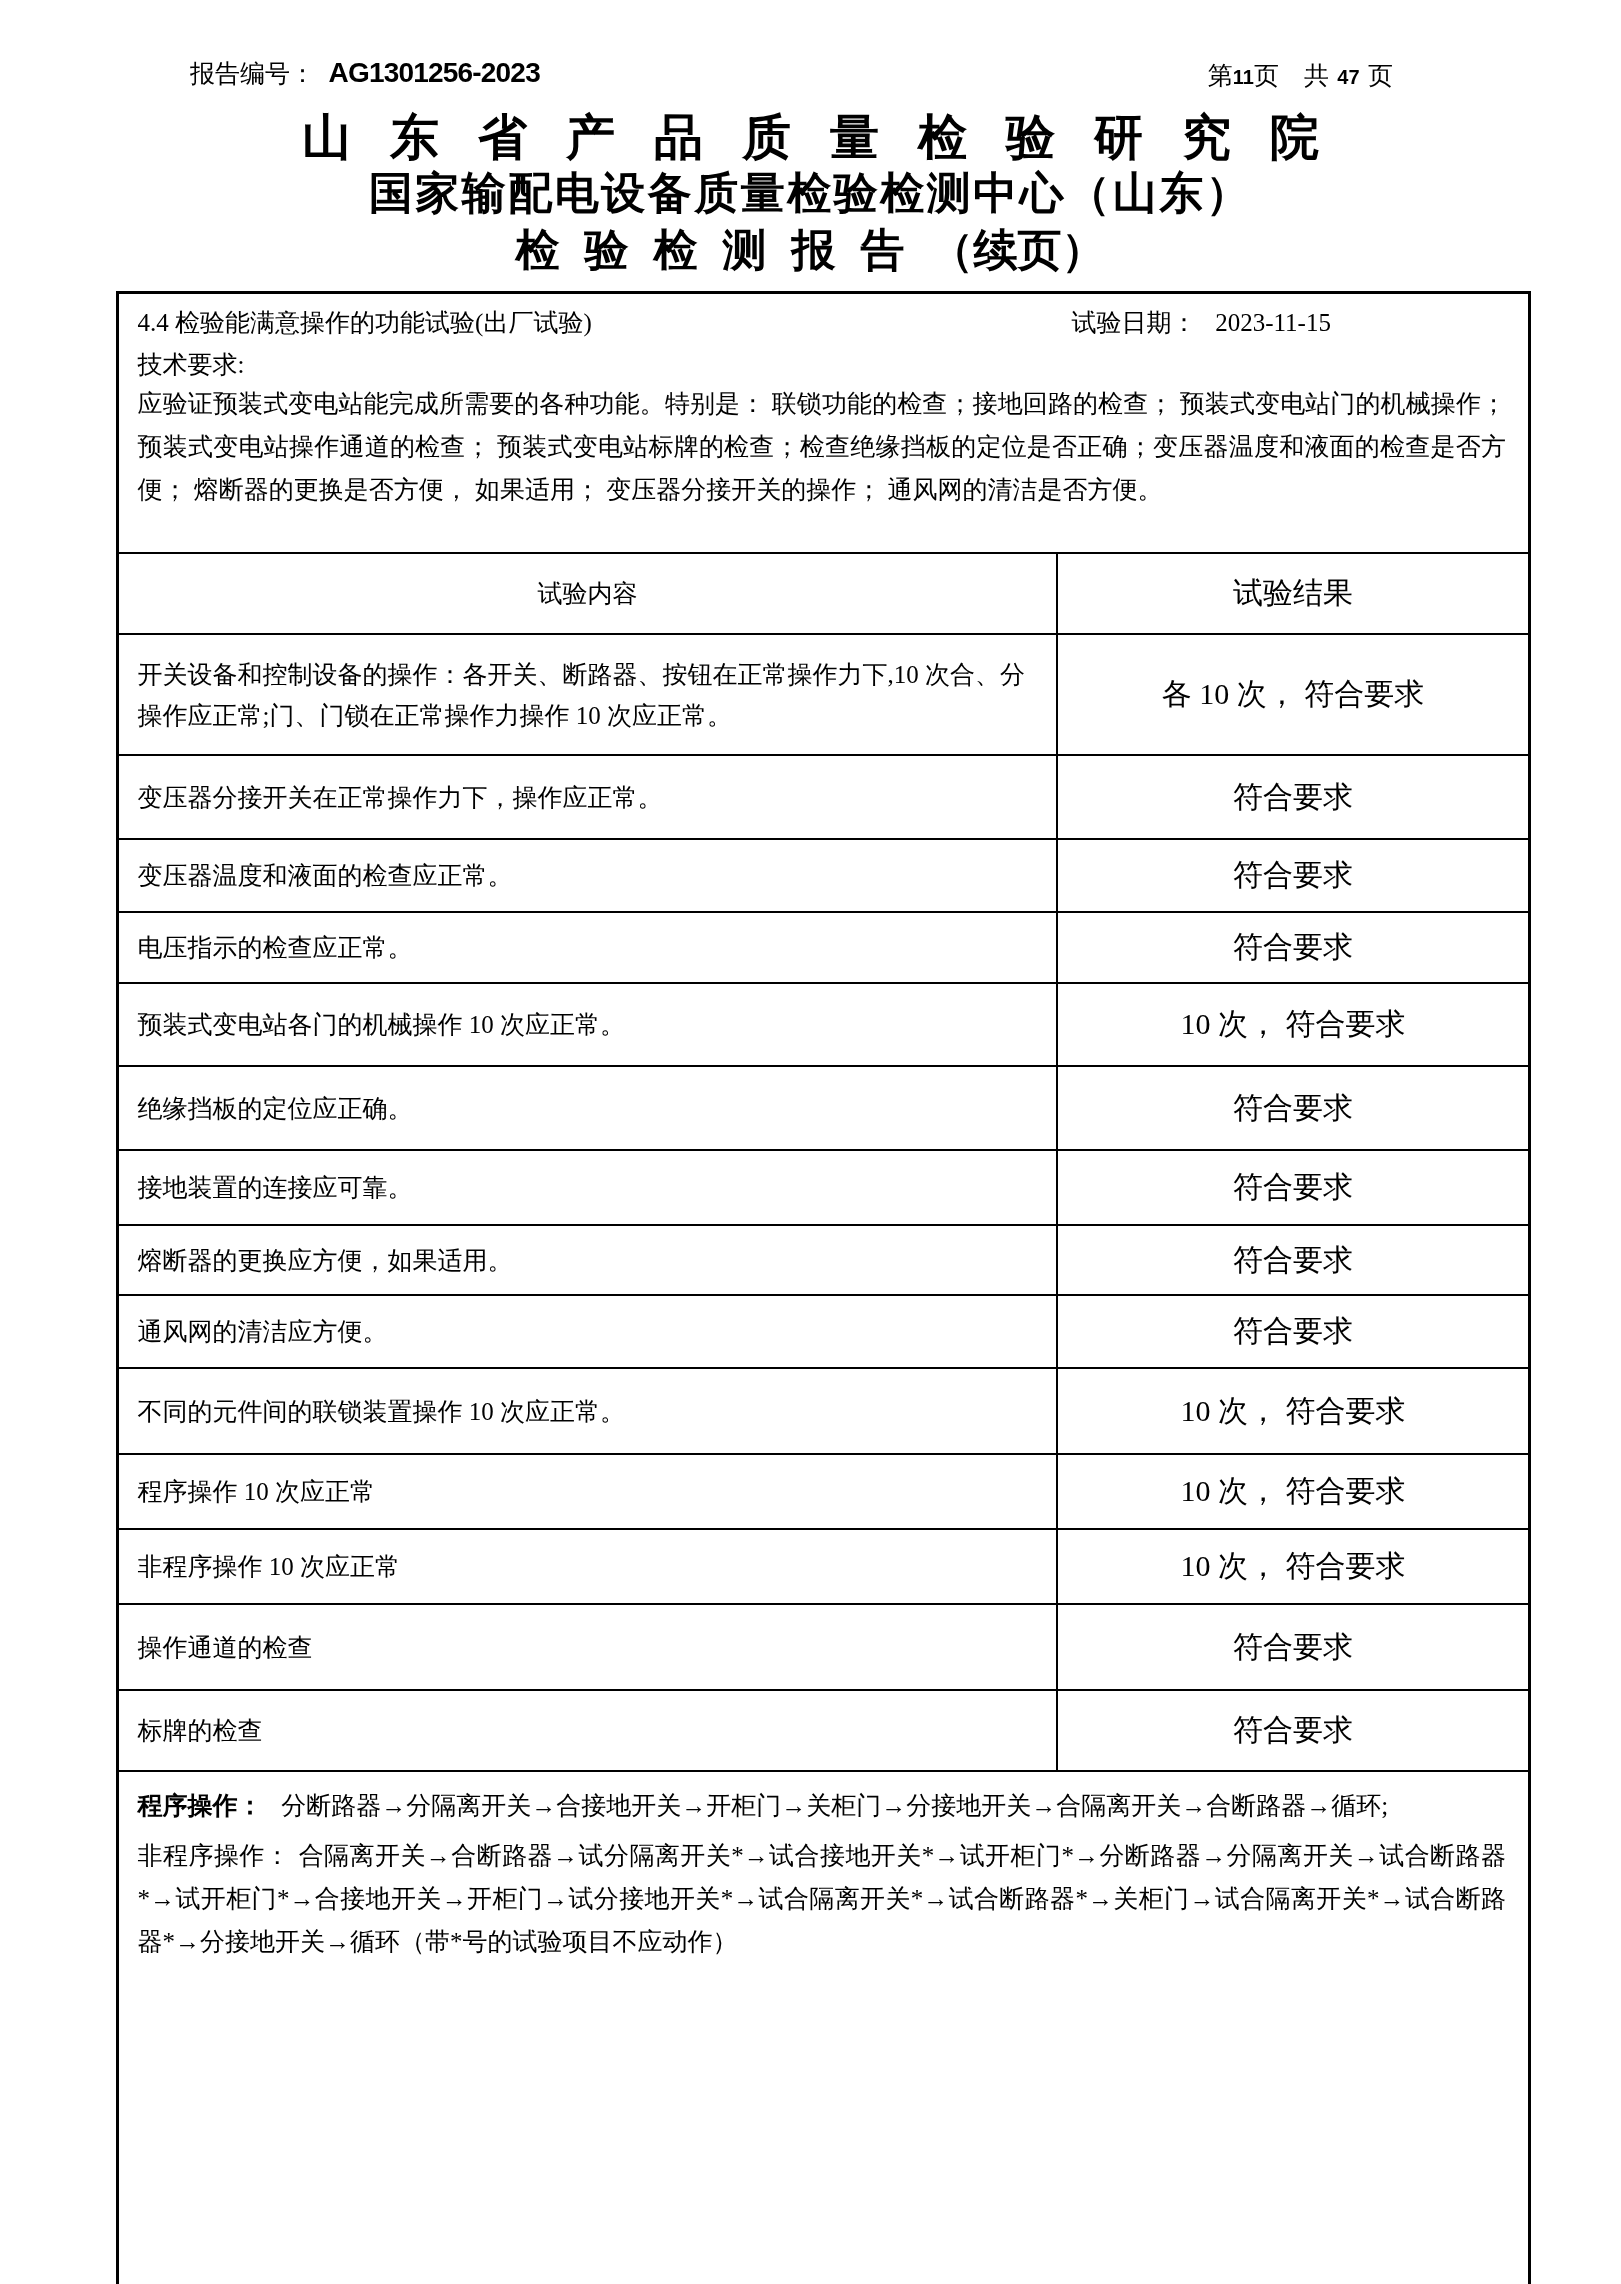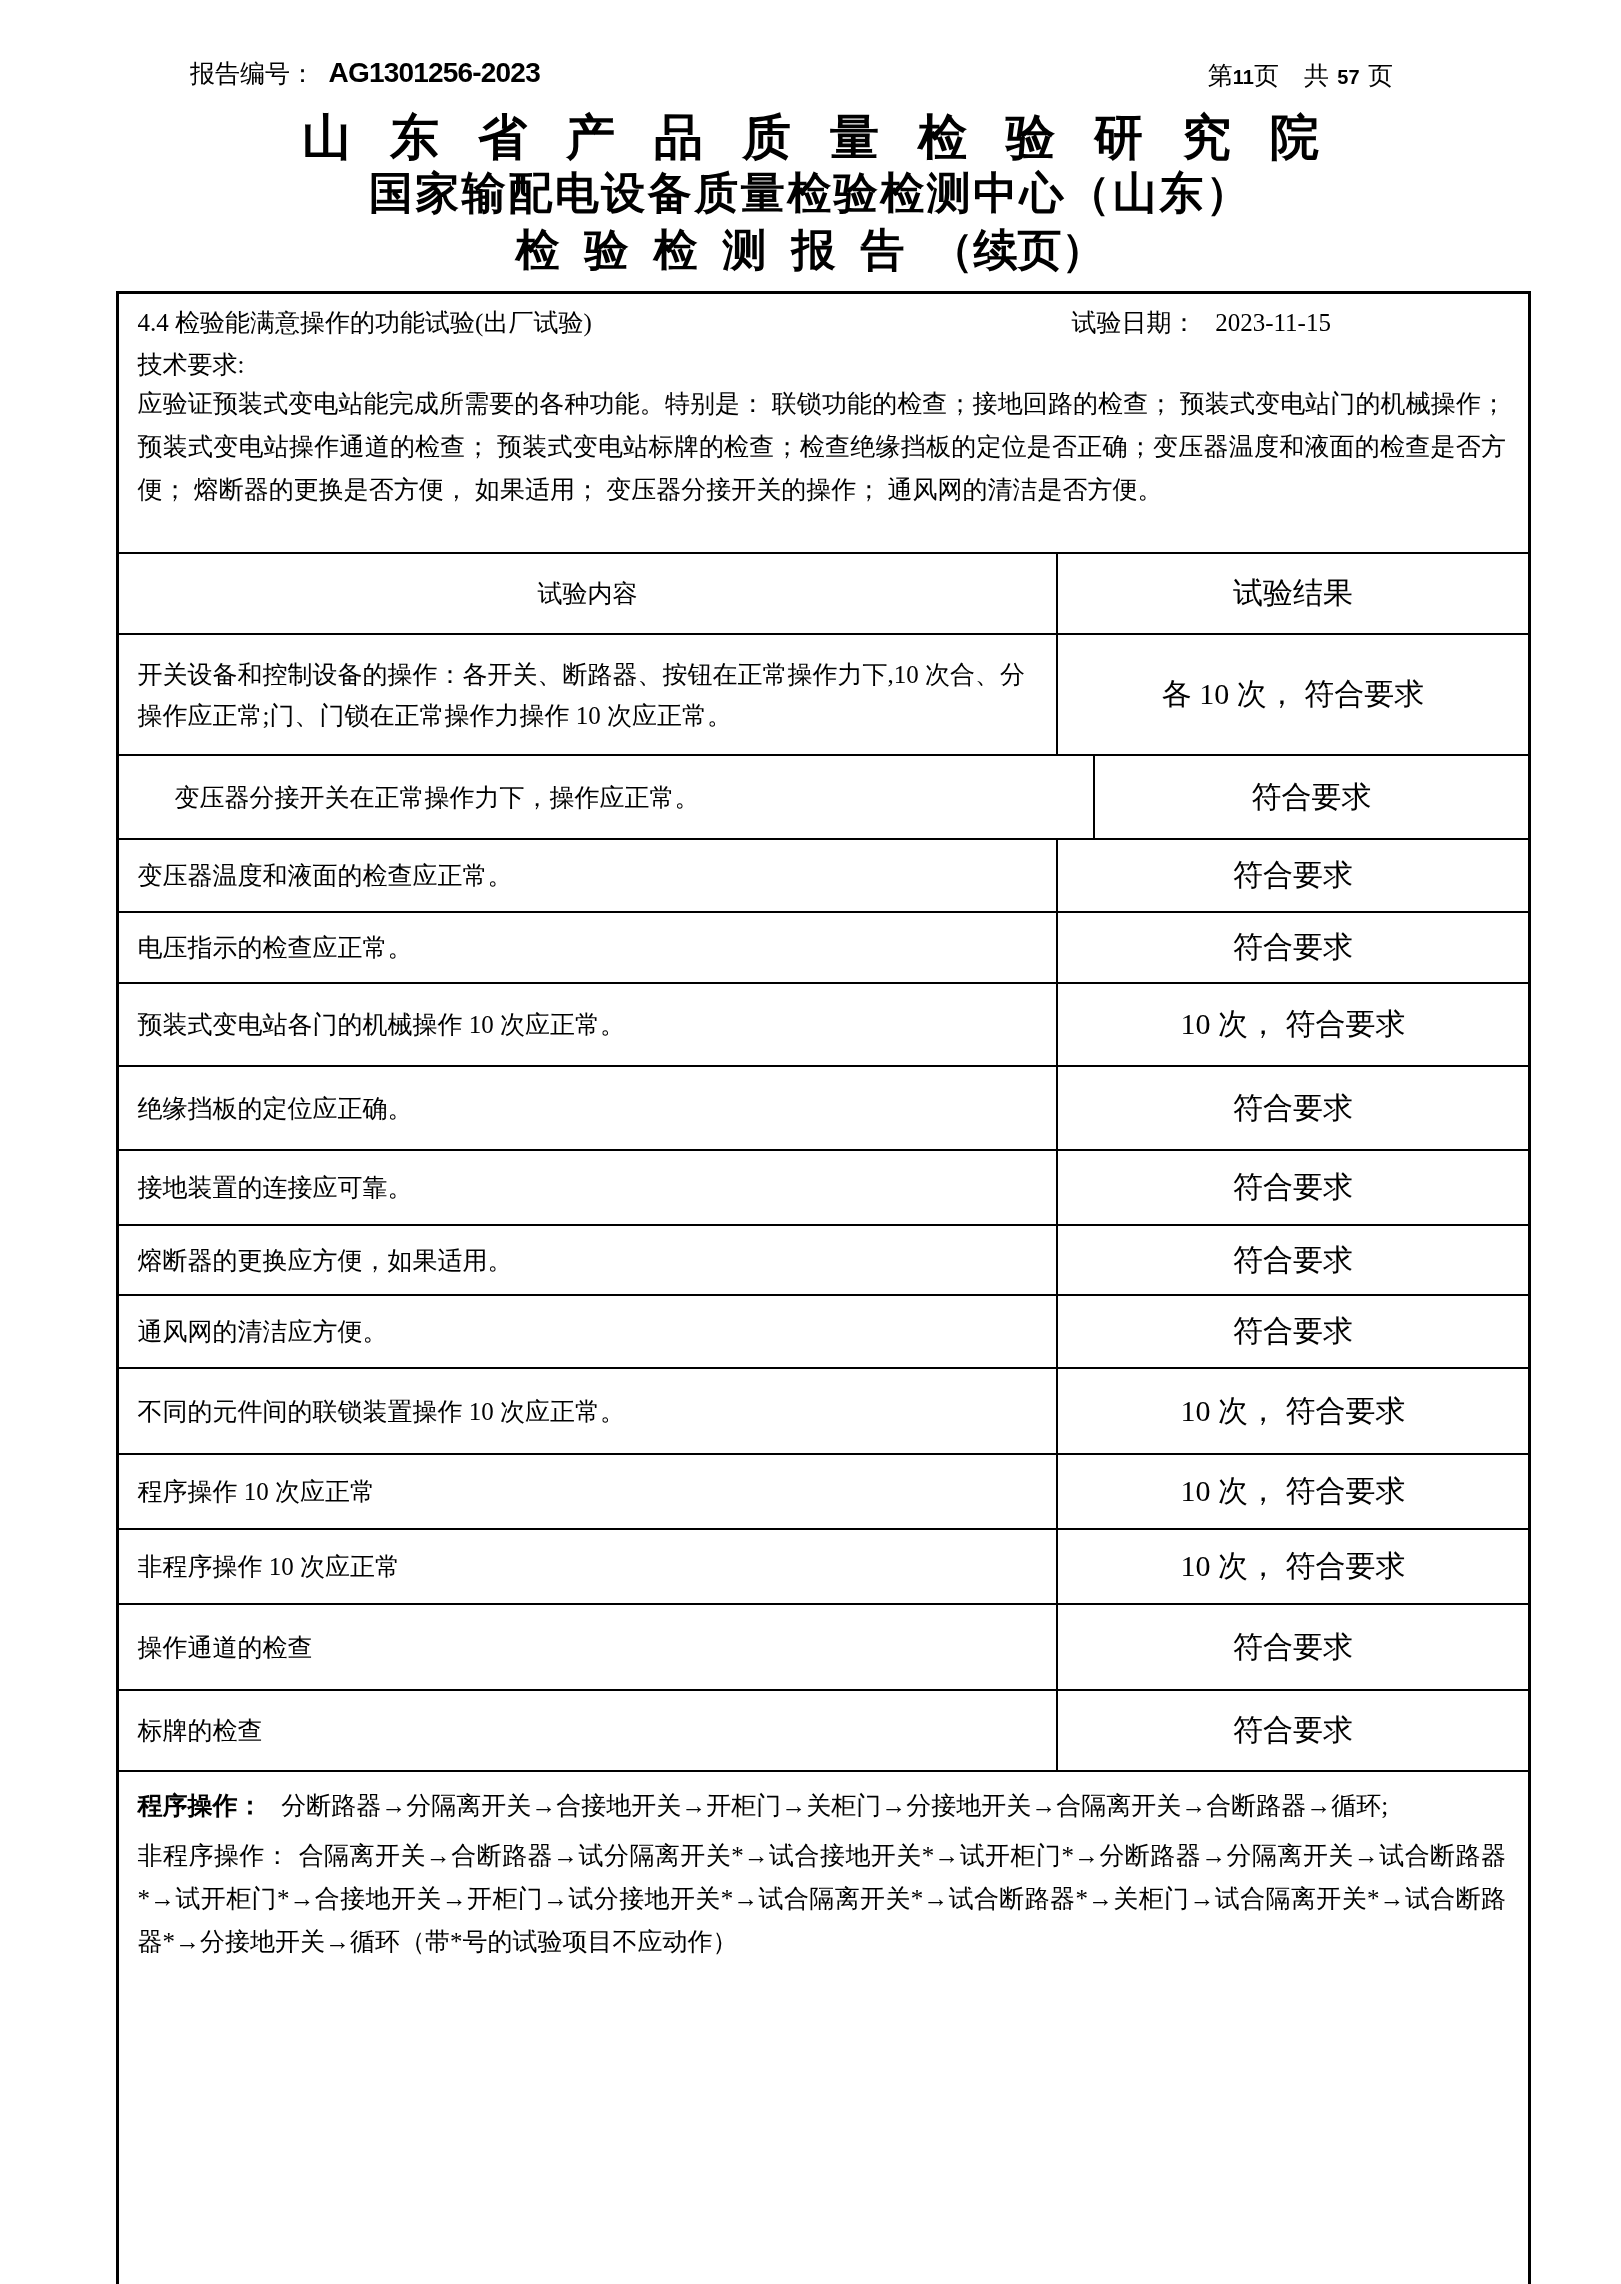--- a/index.html
+++ b/index.html
@@ -62,21 +62,21 @@
   .p-label-wide { margin-right:18.6px;font-weight:bold; }
   .p-label { margin-right:8.4px; }
 </style>
 </head>
 <body>
 
 <div class="meta-left">
   <span>报告编号：</span><span class="report-no-value">AG1301256-2023</span>
 </div>
 <div class="meta-right">
-  <span>第</span><span class="num">11</span><span>页</span><span class="gap"></span><span>共</span><span class="sp"></span><span class="num">57</span><span class="sp"></span><span>页</span>
+  <span>第</span><span class="num">11</span><span>页</span><span class="gap"></span><span>共</span><span class="sp"></span><span class="num">47</span><span class="sp"></span><span>页</span>
 </div>
 
 <div class="title-line title-1">山东省产品质量检验研究院</div>
 <div class="title-line title-2">国家输配电设备质量检验检测中心（山东）</div>
 <div class="title-line title-3">
   <span class="spaced">检验检测报告</span><span>（续页）</span>
 </div>
 
 <div class="doc-box">
 
@@ -94,21 +94,21 @@
   <div>
     <div class="trow thead-row">
       <div class="cell-1">试验内容</div>
       <div class="cell-2">试验结果</div>
     </div>
     <div id="rows-host">
         <div class="trow" style="min-height: 121px;">
           <div class="cell-1">开关设备和控制设备的操作：各开关、断路器、按钮在正常操作力下,10 次合、分操作应正常;门、门锁在正常操作力操作 10 次应正常。</div>
           <div class="cell-2">各 10 次， 符合要求</div>
         </div>
-        <div class="trow" style="min-height: 84px; padding-left: 37px;">
+        <div class="trow" style="min-height: 84px;">
           <div class="cell-1">变压器分接开关在正常操作力下，操作应正常。</div>
           <div class="cell-2">符合要求</div>
         </div>
         <div class="trow" style="min-height: 73px;">
           <div class="cell-1">变压器温度和液面的检查应正常。</div>
           <div class="cell-2">符合要求</div>
         </div>
         <div class="trow" style="min-height: 71px;">
           <div class="cell-1">电压指示的检查应正常。</div>
           <div class="cell-2">符合要求</div>

